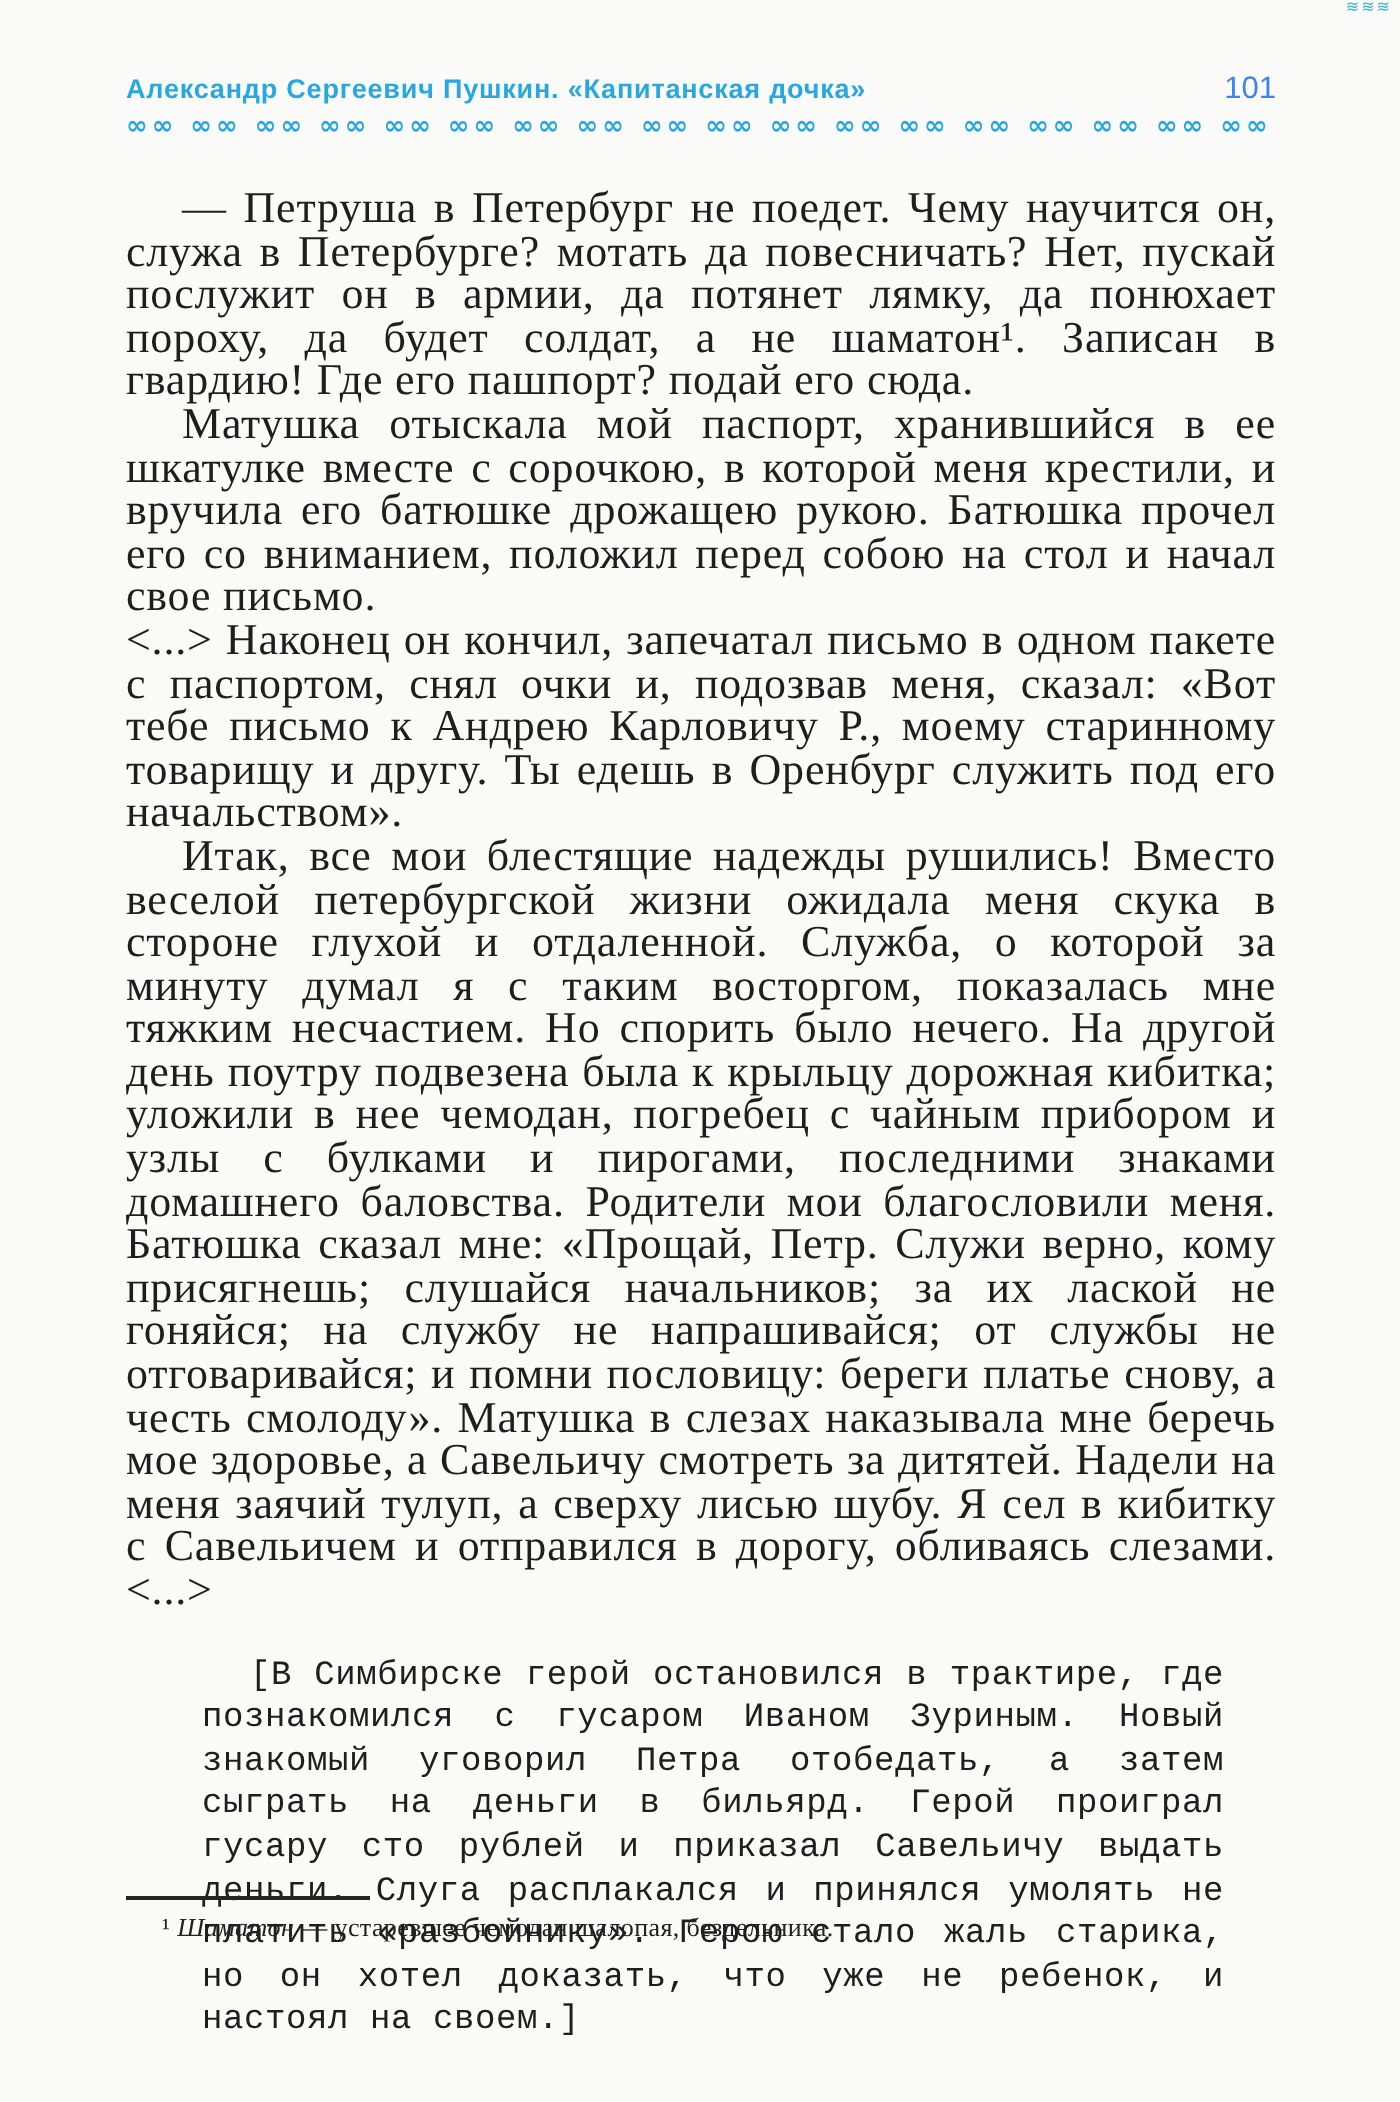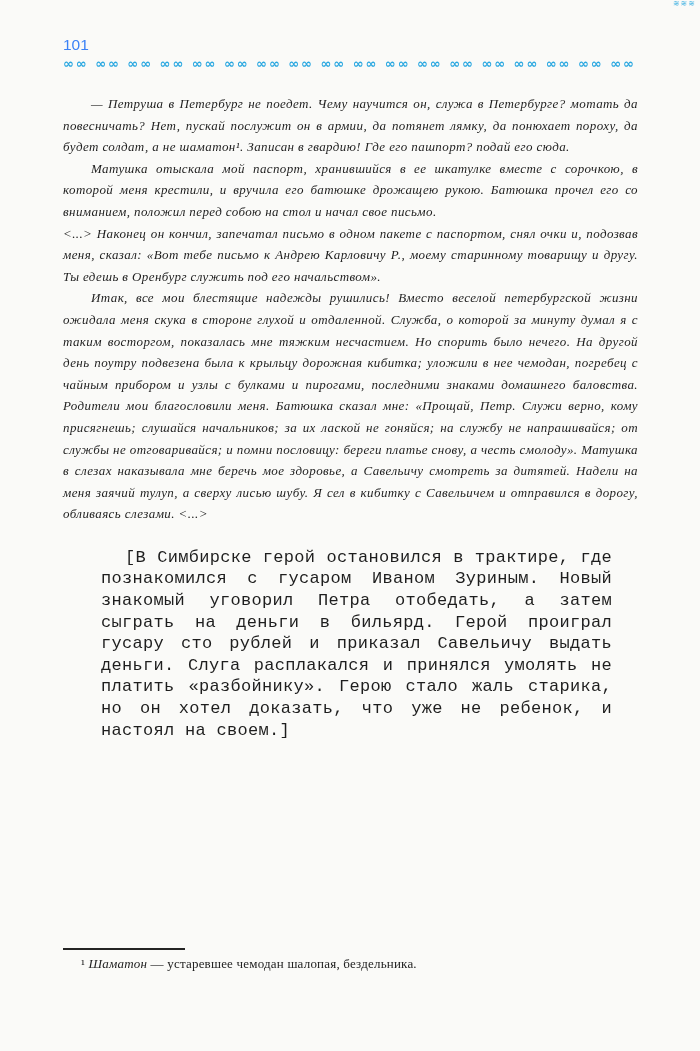--- a/index.html
+++ b/index.html
@@ -52,25 +52,24 @@
     color: #29a7e0;
     font-weight: bold;
     font-size: 13px;
     letter-spacing: 2px;
     line-height: 14px;
     font-family: "DejaVu Sans", sans-serif;
     user-select: none;
   }
   .body-text {
     margin-top: 22px;
-    font-size: 13px;
+    font-size: 22px;
     line-height: 21.6px;
     letter-spacing: 0.4px;
     text-align: justify;
-    font-style: italic;
   }
   .para { text-indent: 28px; }
   .para.no-indent { text-indent: 0; }
   .excerpt-note {
     margin-top: 22px;
     margin-left: 38px;
     margin-right: 26px;
     font-size: 17px;
     line-height: 21.6px;
     letter-spacing: 0.3px;
@@ -99,20 +98,21 @@
   .footnote .term { font-style: italic; }
 </style>
 </head>
 <body>
 
 <div class="page">
 
   <div class="corner-watermark">≋≋≋</div>
 
   <div class="running-header">
+    <span class="running-title">Александр Сергеевич Пушкин. «Капитанская дочка»</span>
     <span class="page-number">101</span>
   </div>
 
   <div class="ornament-row">∞∞ ∞∞ ∞∞ ∞∞ ∞∞ ∞∞ ∞∞ ∞∞ ∞∞ ∞∞ ∞∞ ∞∞ ∞∞ ∞∞ ∞∞ ∞∞ ∞∞ ∞∞ ∞∞ ∞∞ ∞∞ ∞∞ ∞∞ ∞∞</div>
 
   <div class="body-text">
     <p class="para">— Петруша в Петербург не поедет. Чему научится он, служа в Петербурге? мотать да повесничать? Нет, пускай послужит он в армии, да потянет лямку, да понюхает пороху, да будет солдат, а не шаматон¹. Записан в гвардию! Где его пашпорт? подай его сюда.</p>
     <p class="para">Матушка отыскала мой паспорт, хранившийся в ее шкатулке вместе с сорочкою, в которой меня крестили, и вручила его батюшке дрожащею рукою. Батюшка прочел его со вниманием, положил перед собою на стол и начал свое письмо.</p>
     <p class="para no-indent">&lt;...&gt; Наконец он кончил, запечатал письмо в одном пакете с паспортом, снял очки и, подозвав меня, сказал: «Вот тебе письмо к Андрею Карловичу Р., моему старинному товарищу и другу. Ты едешь в Оренбург служить под его начальством».</p>
     <p class="para">Итак, все мои блестящие надежды рушились! Вместо веселой петербургской жизни ожидала меня скука в стороне глухой и отдаленной. Служба, о которой за минуту думал я с таким восторгом, показалась мне тяжким несчастием. Но спорить было нечего. На другой день поутру подвезена была к крыльцу дорожная кибитка; уложили в нее чемодан, погребец с чайным прибором и узлы с булками и пирогами, последними знаками домашнего баловства. Родители мои благословили меня. Батюшка сказал мне: «Прощай, Петр. Служи верно, кому присягнешь; слушайся начальников; за их лаской не гоняйся; на службу не напрашивайся; от службы не отговаривайся; и помни пословицу: береги платье снову, а честь смолоду». Матушка в слезах наказывала мне беречь мое здоровье, а Савельичу смотреть за дитятей. Надели на меня заячий тулуп, а сверху лисью шубу. Я сел в кибитку с Савельичем и отправился в дорогу, обливаясь слезами. &lt;...&gt;</p>

